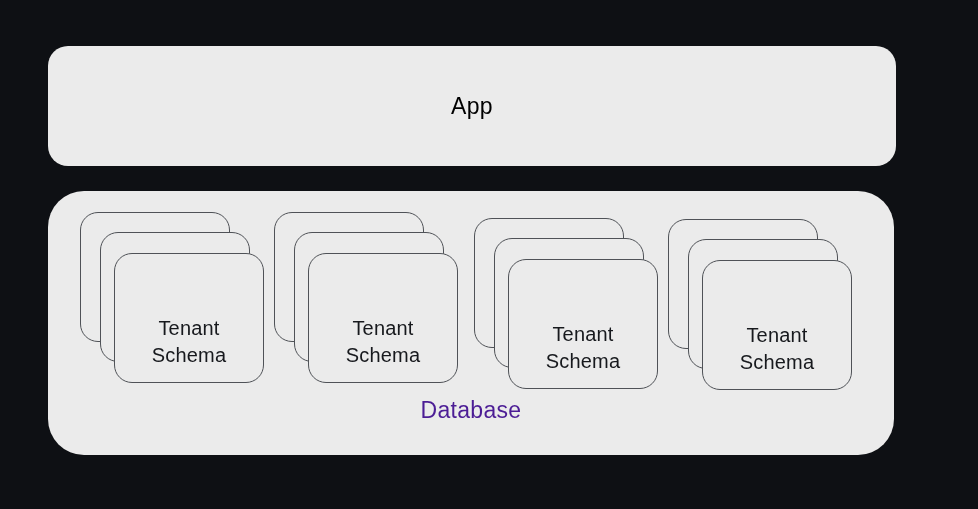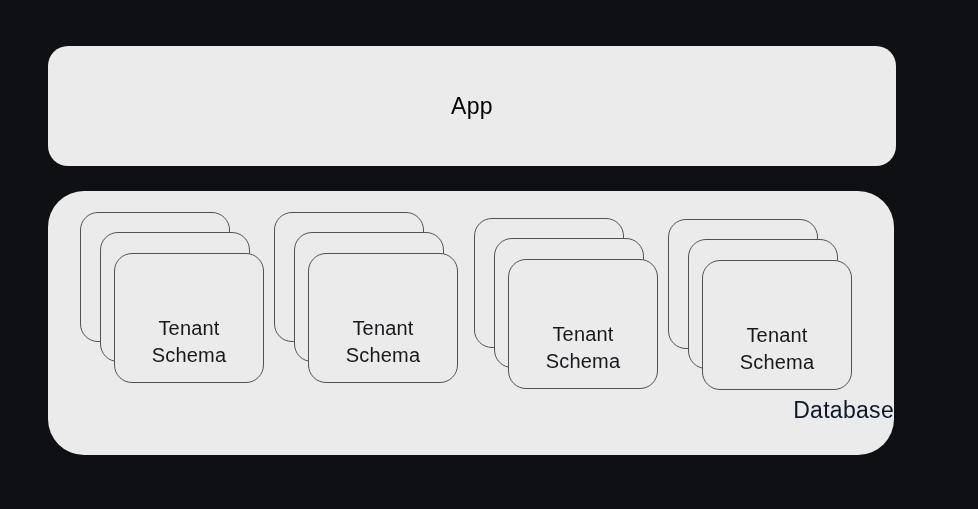--- a/index.html
+++ b/index.html
@@ -42,24 +42,24 @@
     width: 846px;
     height: 264px;
     background: #ebebeb;
     border-radius: 36px;
   }
   .db-label {
     position: absolute;
     left: 0;
     right: 0;
     top: 206px;
-    text-align: right;
+    text-align: center;
     font-size: 23px;
     letter-spacing: 0.3px;
-    color: #0f172a;
+    color: #4c1d95;
   }
   
   .stack {
     position: absolute;
     width: 191px;
     height: 172px;
   }
   .stack-1 { left: 32px;  top: 21px; }
   .stack-2 { left: 226px; top: 21px; }
   .stack-3 { left: 426px; top: 27px; }

